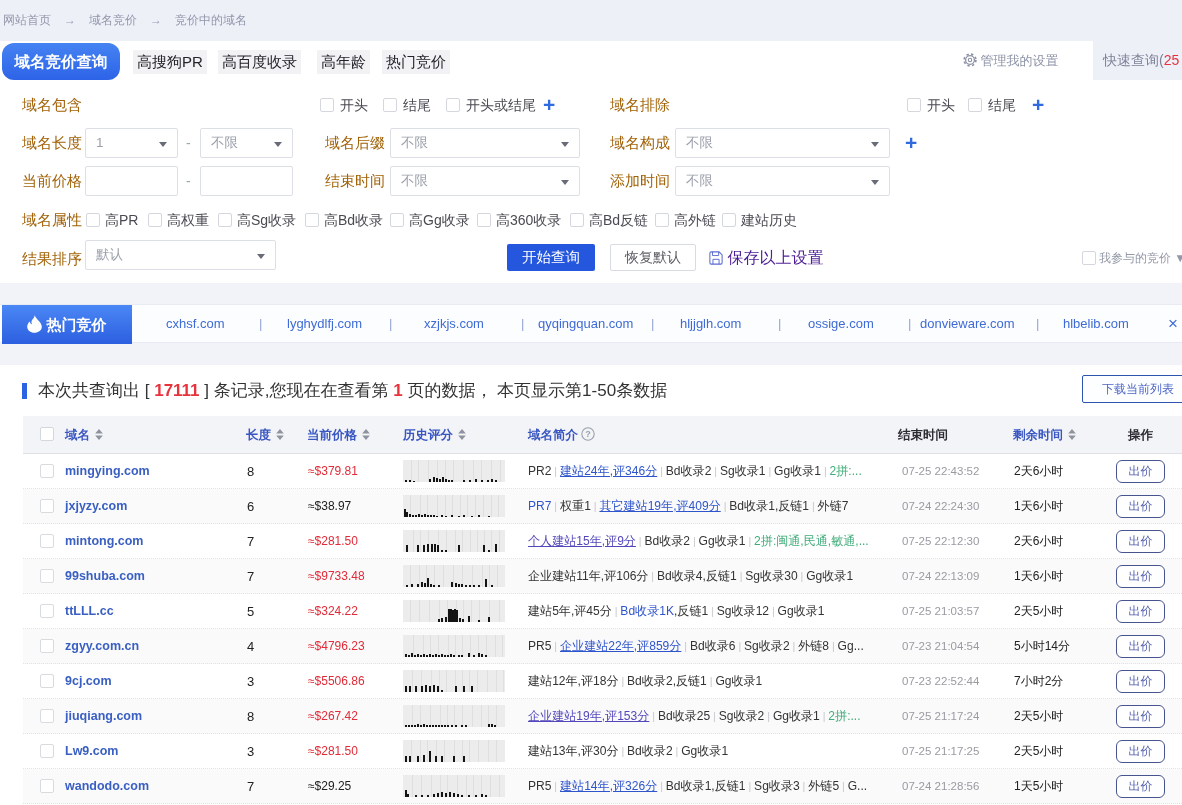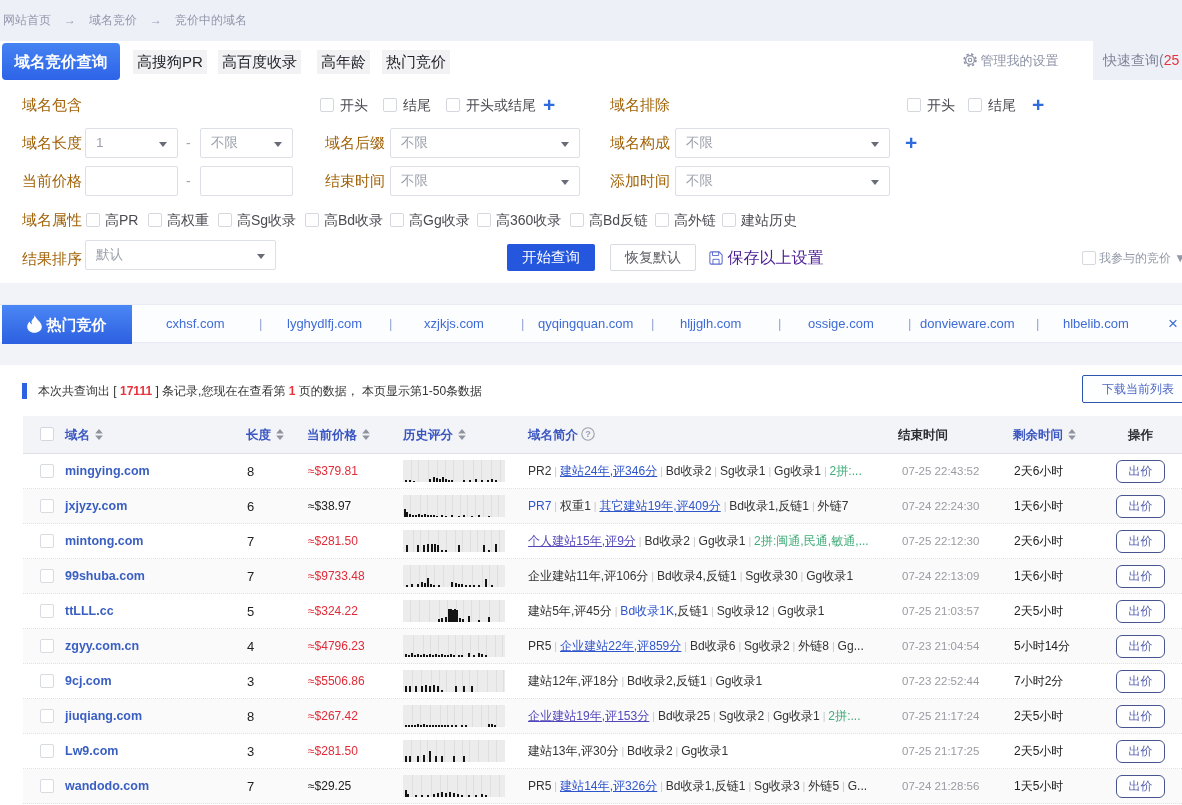--- a/index.html
+++ b/index.html
@@ -2,21 +2,21 @@
 <html><head><meta charset="utf-8">
 <style>
 *{margin:0;padding:0;box-sizing:border-box}
 html,body{width:1182px;height:805px;overflow:hidden;font-family:"Liberation Sans",sans-serif;background:#fff;position:relative}
 
 #crumbs{position:absolute;left:0;top:0;width:1182px;height:41px;background:#eef0f8;color:#9297ab;font-size:12px;line-height:41px;padding-left:3px}
 #crumbs b{font-weight:normal;margin:0 13px;font-size:12px;color:#9ba0b3}
 
 #tabstrip{position:absolute;left:0;top:41px;width:1182px;height:39px;background:#fff}
 .tab{position:absolute;top:9px;height:24px;line-height:24px;background:#f2f2f5;color:#23242a;font-weight:normal;font-size:15px;text-align:center;padding:0 4px;white-space:nowrap}
-#tabactive{position:absolute;left:2px;top:2px;width:118px;height:37px;line-height:37px;text-align:center;background:linear-gradient(#4583f2,#2d63e8);color:#fff;font-weight:bold;font-size:15.5px;border-radius:4px}
+#tabactive{position:absolute;left:2px;top:2px;width:118px;height:37px;line-height:37px;text-align:center;background:linear-gradient(#4583f2,#2d63e8);color:#fff;font-weight:bold;font-size:15.5px;border-radius:12px}
 #managebtn{position:absolute;left:963px;top:0;height:39px;line-height:39px;color:#8d93a6;font-size:13px}
 #quick{position:absolute;left:1093px;top:0;width:89px;height:39px;background:#eef0f8;line-height:39px;font-size:14px;color:#7d8296;padding-left:10px;white-space:nowrap}
 #quick em{font-style:normal;color:#e8323c}
 
 #filters{position:absolute;left:0;top:80px;width:1182px;height:203px;background:#fff}
 .lbl{position:absolute;font-size:15px;color:#a16207;height:30px;line-height:30px}
 .inp{position:absolute;height:30px;border:1px solid #dcdfe6;border-radius:2px;background:#fff;font-size:13.5px;color:#bfc3cc;padding-left:10px;line-height:28px;white-space:nowrap;overflow:hidden}
 .sel{position:absolute;height:30px;border:1px solid #dcdfe6;border-radius:2px;background:#fff;font-size:13.5px;color:#9ba0aa;padding-left:10px;line-height:28px}
 .sel:after{content:"";position:absolute;right:10px;top:13px;border:4.5px solid transparent;border-top:5px solid #686c78}
 .cb{position:absolute;width:14px;height:14px;border:1px solid #d4d7de;border-radius:2px;background:#fff}
@@ -31,21 +31,21 @@
 #gap1{position:absolute;left:0;top:283px;width:1182px;height:82px;background:#f1f3f9}
 #hotbar{position:absolute;left:0;top:304px;width:1182px;height:39px;background:#fcfdff;border-top:1px solid #e8ebf4;border-bottom:1px solid #e8ebf4}
 #hotbtn{position:absolute;left:2px;top:0;width:130px;height:39px;background:linear-gradient(#4b87f5,#2c5fe0);color:#fff;font-weight:bold;font-size:15px;text-align:center;line-height:39px}
 .hotdom{position:absolute;top:0;height:39px;line-height:38px;color:#3e6bd5;font-size:13px}
 .hotsep{position:absolute;top:0;height:39px;line-height:37px;color:#93a4d6;font-size:13px}
 #hotx{position:absolute;left:1168px;top:0;height:39px;line-height:37px;color:#3e6bd5;font-size:17px}
 
 #list{position:absolute;left:0;top:365px;width:1182px;height:440px;background:#fff}
 #resbar{position:absolute;left:0;top:10px;width:1182px;height:38px}
 #resbar .bar{position:absolute;left:22px;top:8px;width:5px;height:16px;background:#2b63e3}
-#resbar .txt{position:absolute;left:38px;top:0;height:32px;line-height:32px;font-size:12px;color:#333}
+#resbar .txt{position:absolute;left:38px;top:0;height:32px;line-height:32px;font-size:17px;color:#333}
 #resbar .txt em{font-style:normal;color:#e8323c;font-weight:bold}
 #dlbtn{position:absolute;left:1082px;top:10px;width:112px;height:28px;border:1px solid #2c55b0;background:#fdfeff;color:#4c66c6;font-size:12px;text-align:center;line-height:26px;border-radius:2px}
 
 #thead{position:absolute;left:23px;top:51px;width:1159px;height:38px;background:#f3f4f8;border-bottom:1px solid #dfe0e6}
 .th{position:absolute;top:0;height:38px;line-height:38px;font-size:12.5px;font-weight:bold;color:#3a56c0;white-space:nowrap}
 .th.dk{color:#2b2b31}
 .trow{position:absolute;left:23px;width:1159px;height:35px;background:#fff;border-bottom:1px dotted #e2e2e2}
 .trow.alt{background:#fafafb}
 .trow>span{position:absolute;top:0;height:35px;line-height:35px;white-space:nowrap}
 .rcb{left:17px;top:10px!important;width:14px;height:14px!important;border:1px solid #d8dbe0;border-radius:2px;background:#fff}

